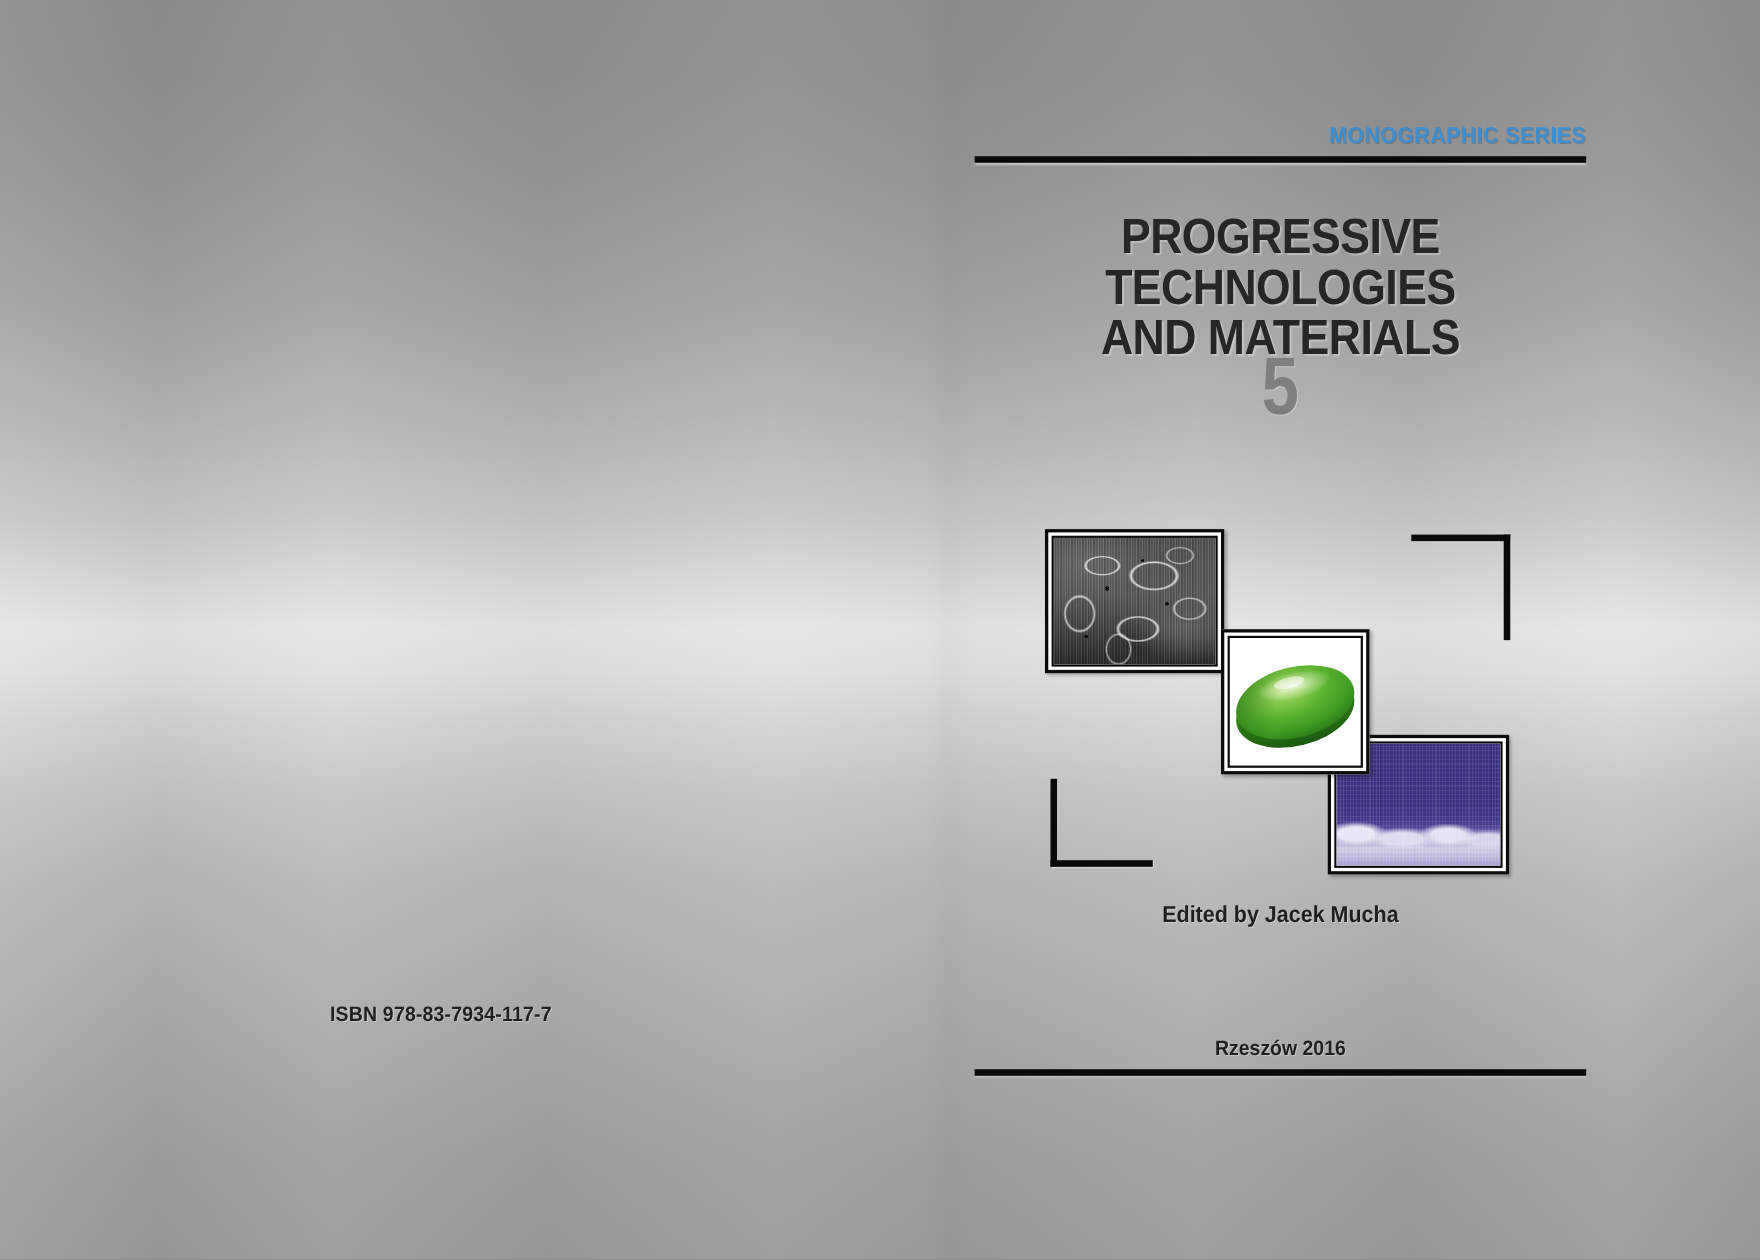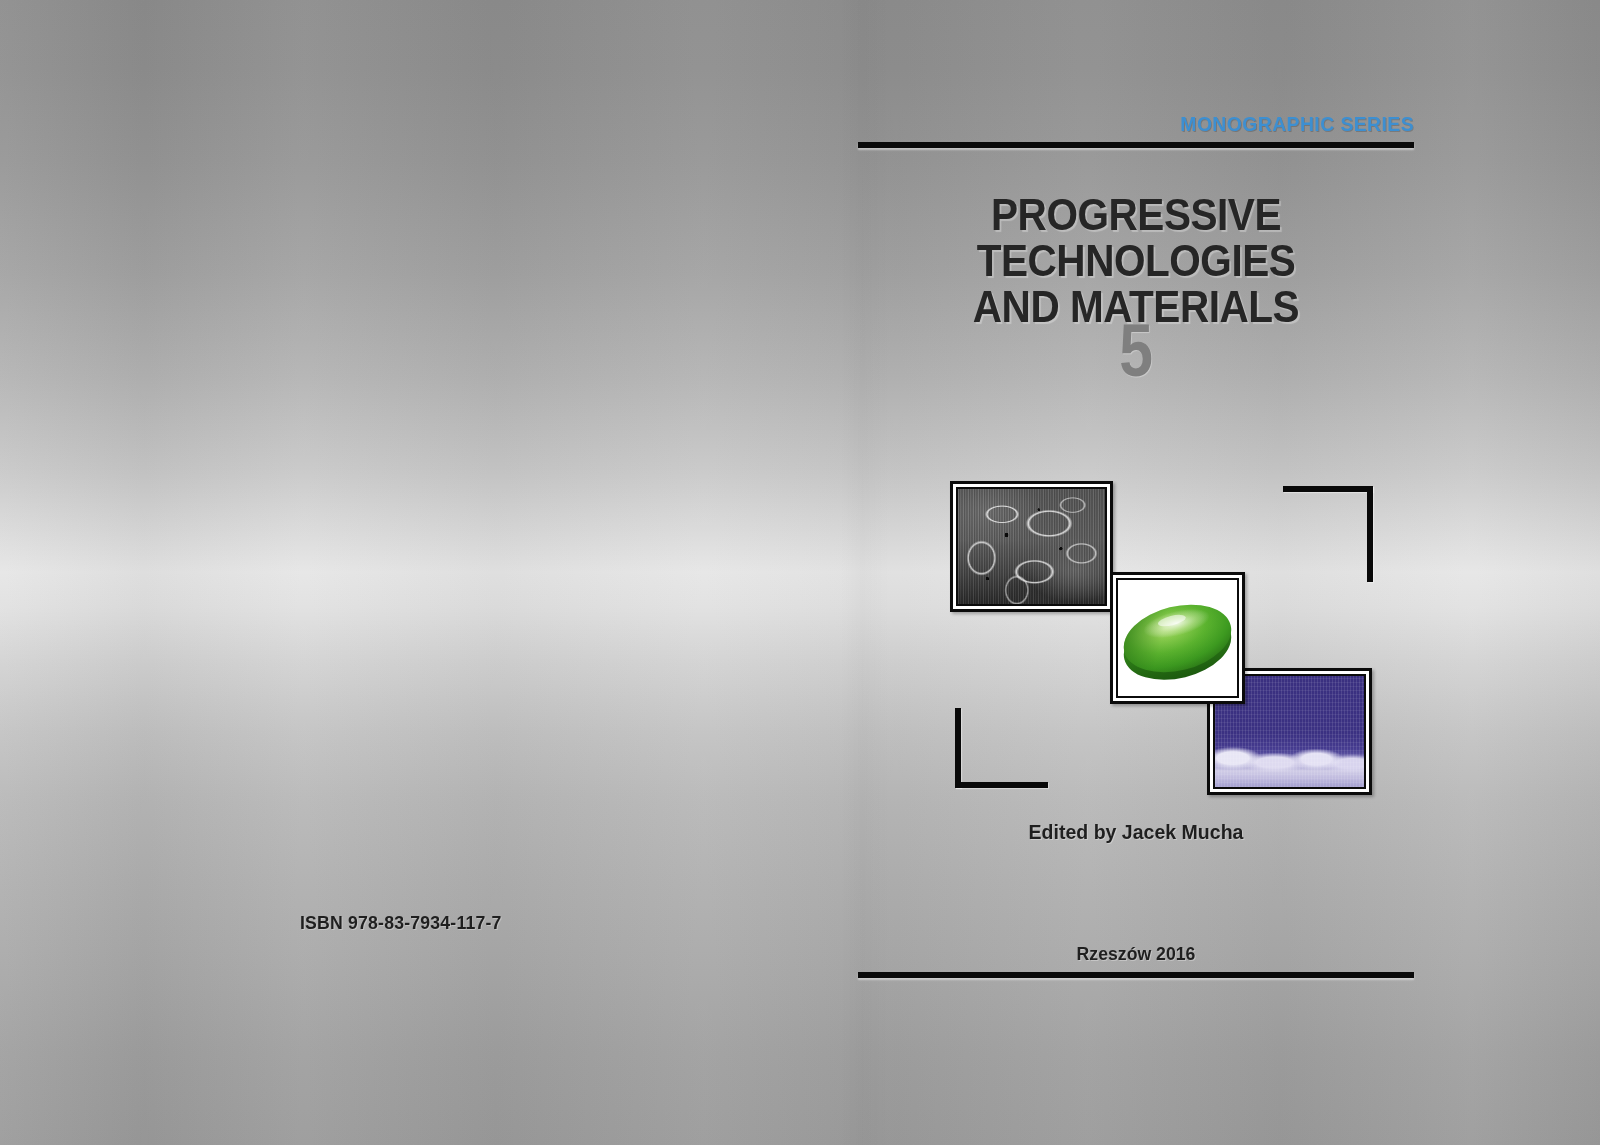--- a/index.html
+++ b/index.html
@@ -65,21 +65,21 @@
     background: linear-gradient(to right,
       rgba(0,0,0,0.0) 0%,
       rgba(0,0,0,0.025) 45%,
       rgba(0,0,0,0.0) 100%);
     pointer-events: none;
   }
 
   
   .front {
     position: absolute;
-    left: 858px;
+    left: 886px;
     top: 0;
     width: 556px;
     height: 937px;
   }
 
   .series-label {
     position: absolute;
     top: 112px;
     right: 0;
     font-size: 21px;

